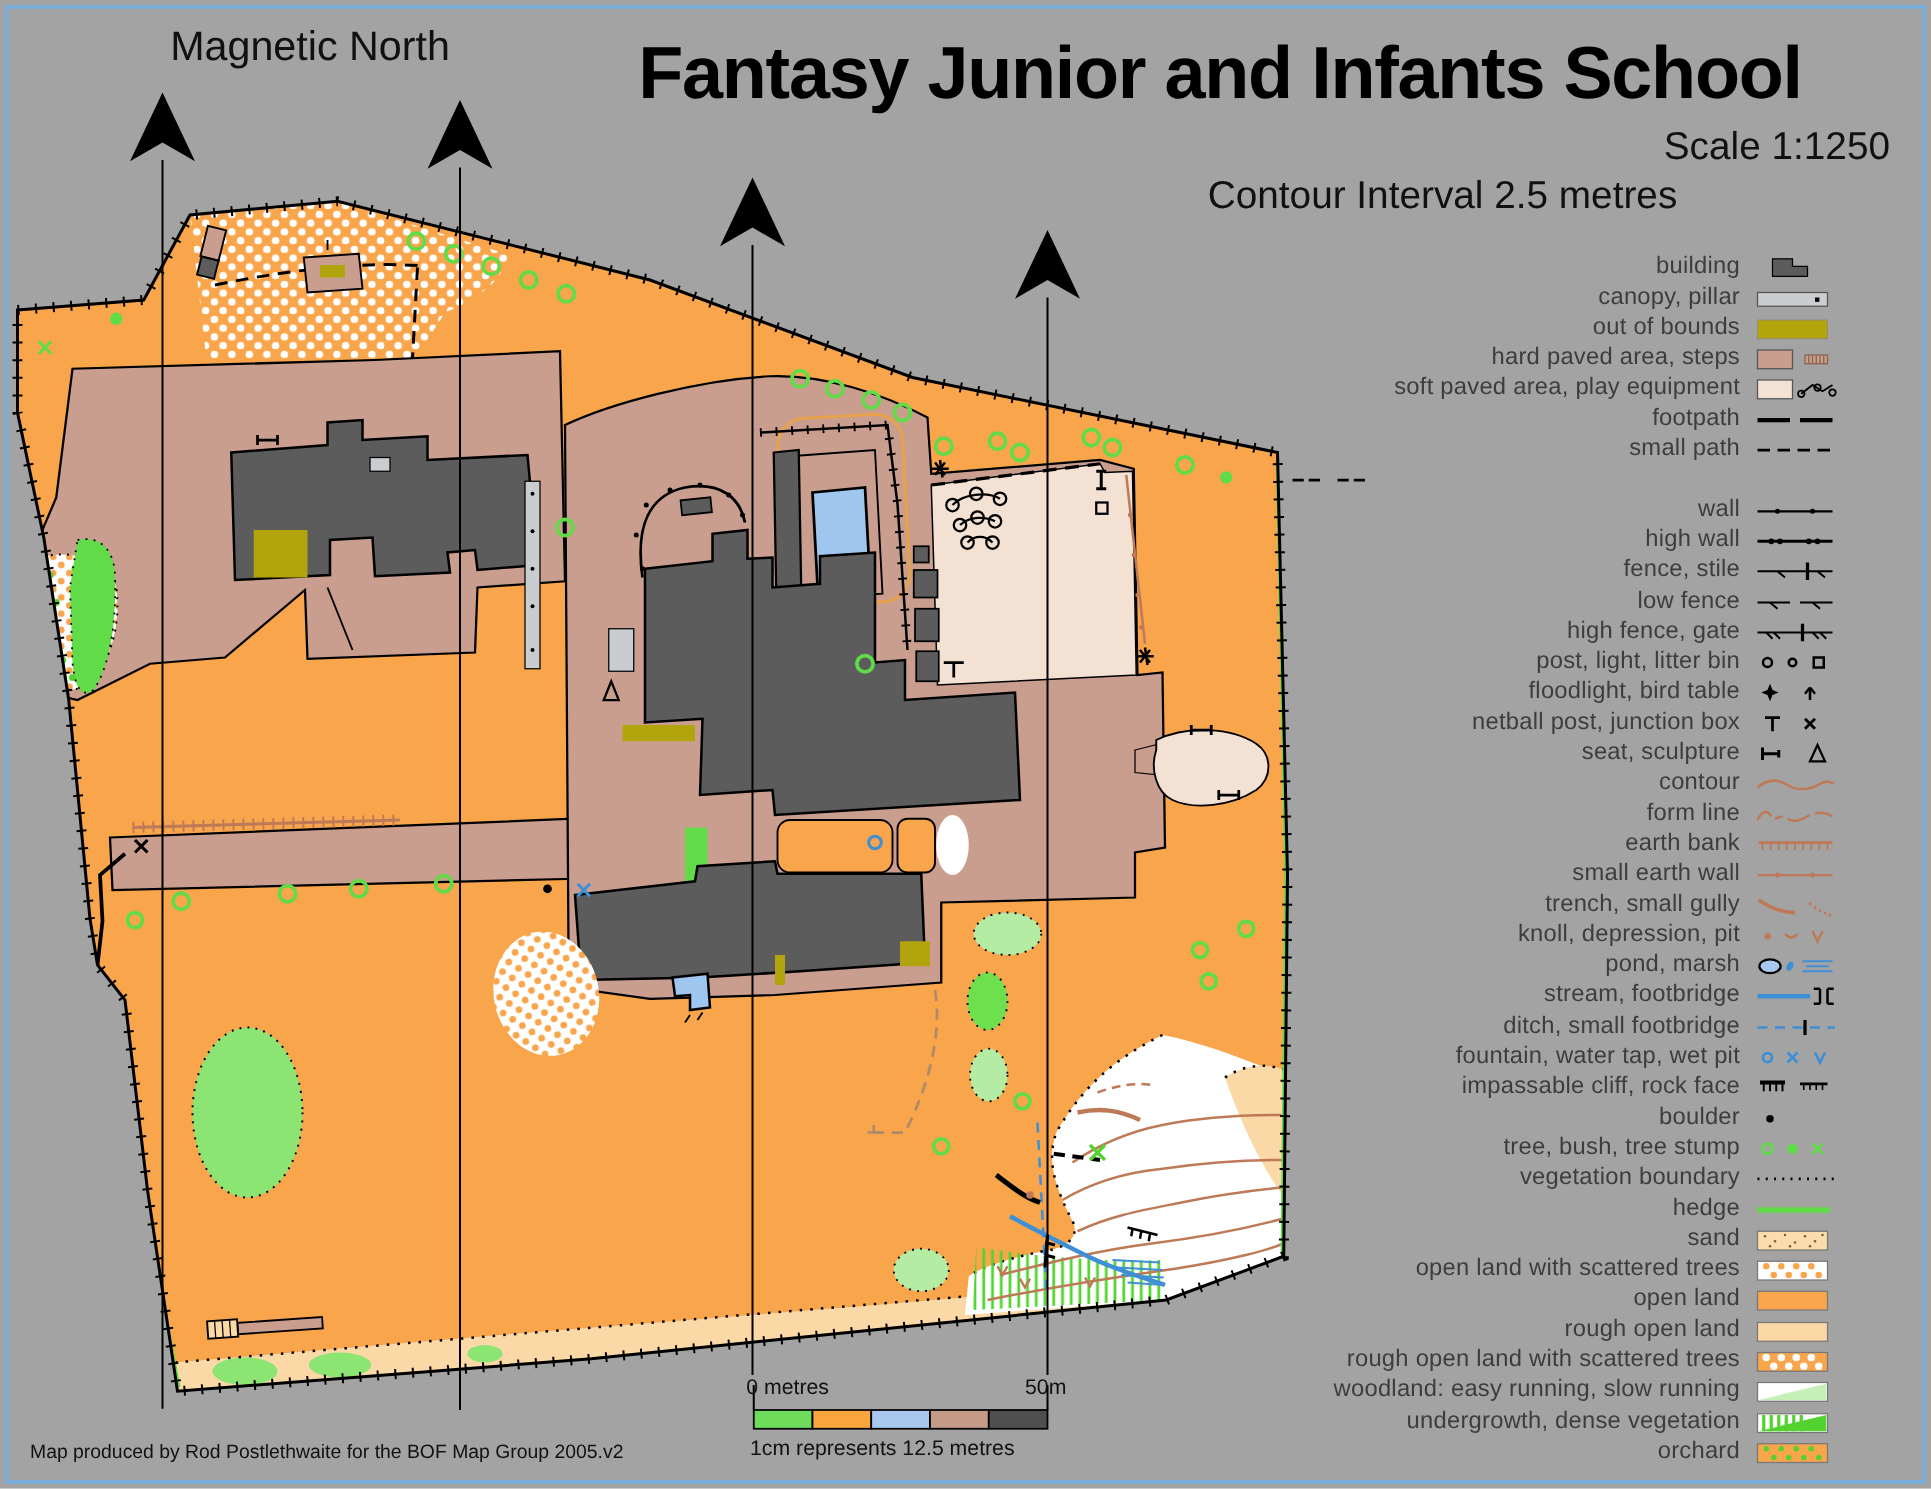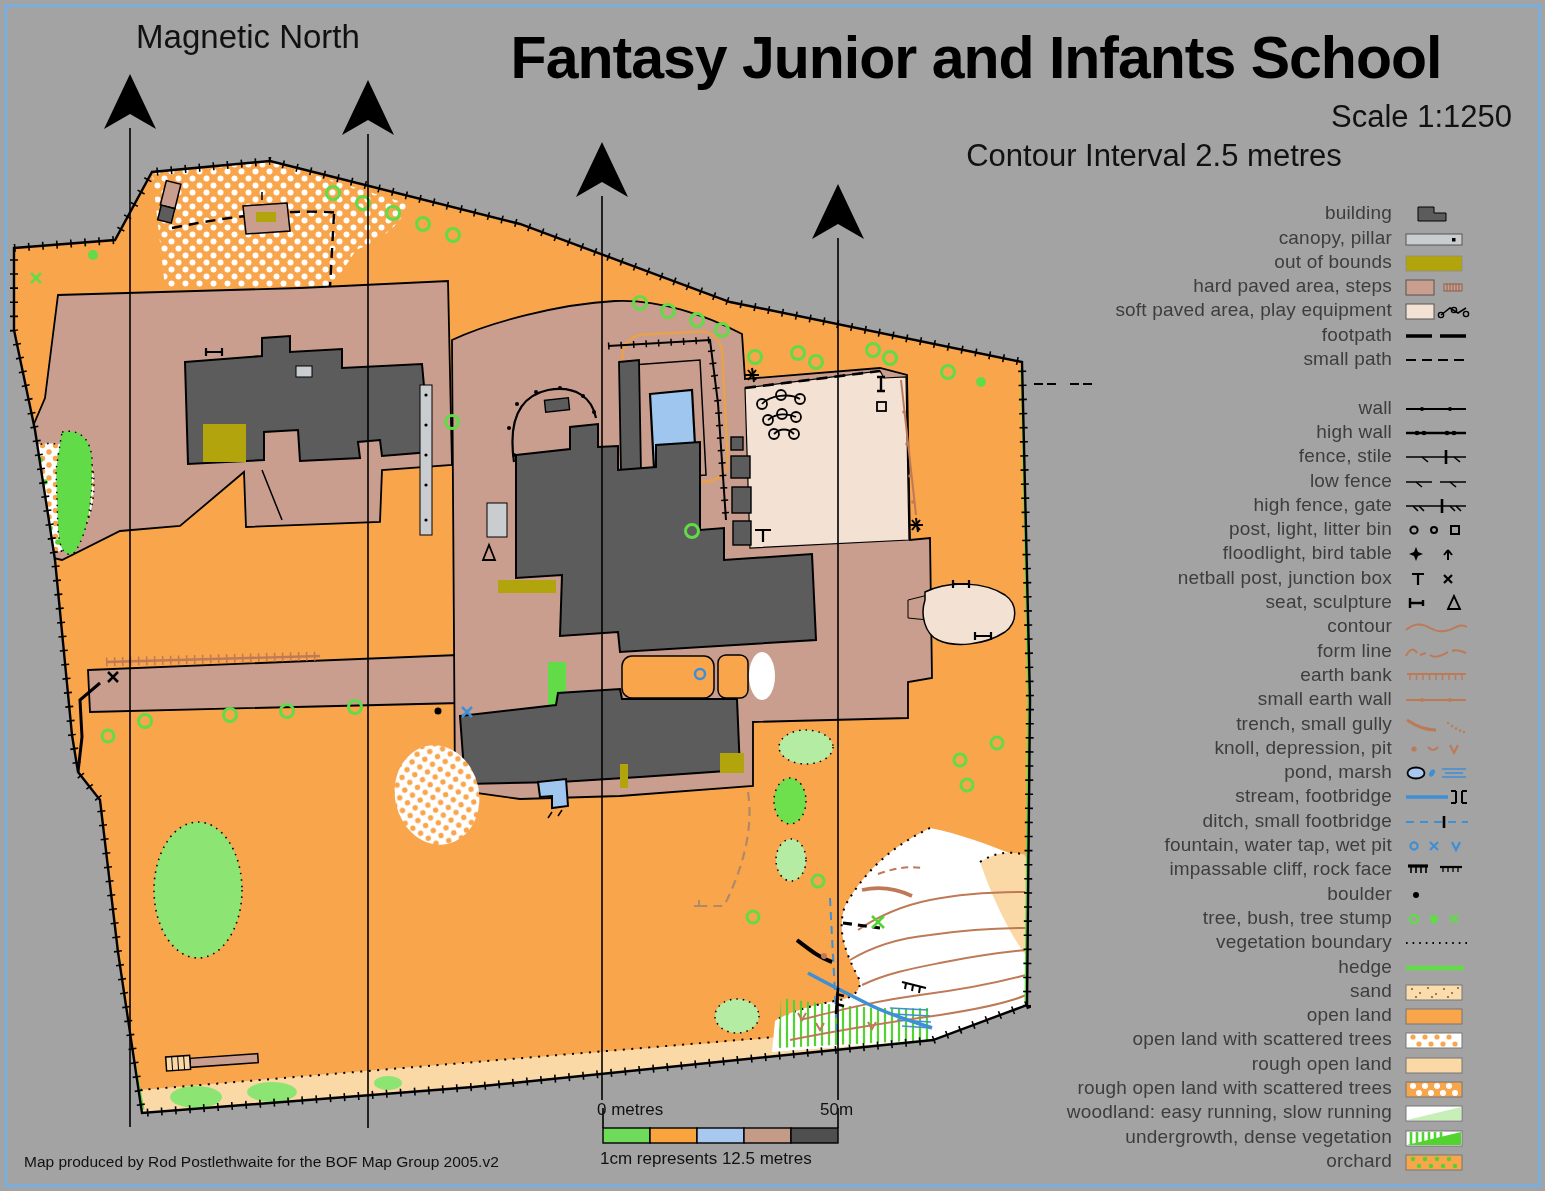--- a/index.html
+++ b/index.html
@@ -629,46 +629,46 @@
               <circle cx="48" cy="11" r="1"></circle>
               <circle cx="54" cy="6" r="1"></circle>
               <circle cx="12" cy="15" r="1"></circle>
               <circle cx="28" cy="15" r="1"></circle>
               <circle cx="44" cy="15" r="1"></circle>
             </g>
           </svg>
         </span>
     </div>
     <div class="lrow">
-      <span class="llabel">open land</span>
-      <span class="lsym">
-          <svg width="66" height="20">
-            <rect x="2" y="3" width="56" height="15" fill="#F8A54C" stroke="#777"></rect>
-          </svg>
-        </span>
-    </div>
-    <div class="lrow">
       <span class="llabel">open land with scattered trees</span>
       <span class="lsym">
           <svg width="66" height="20">
             <rect x="2" y="3" width="56" height="15" fill="#fff" stroke="#777"></rect>
             <g fill="#F8A54C">
               <circle cx="9" cy="7" r="2.6"></circle>
               <circle cx="21" cy="7" r="2.6"></circle>
               <circle cx="33" cy="7" r="2.6"></circle>
               <circle cx="45" cy="7" r="2.6"></circle>
               <circle cx="15" cy="14" r="2.6"></circle>
               <circle cx="27" cy="14" r="2.6"></circle>
               <circle cx="39" cy="14" r="2.6"></circle>
               <circle cx="51" cy="14" r="2.6"></circle>
             </g>
           </svg>
         </span>
     </div>
     <div class="lrow">
+      <span class="llabel">open land</span>
+      <span class="lsym">
+          <svg width="66" height="20">
+            <rect x="2" y="3" width="56" height="15" fill="#F8A54C" stroke="#777"></rect>
+          </svg>
+        </span>
+    </div>
+    <div class="lrow">
       <span class="llabel">rough open land</span>
       <span class="lsym">
           <svg width="66" height="20">
             <rect x="2" y="3" width="56" height="15" fill="#FBD9A6" stroke="#777"></rect>
           </svg>
         </span>
     </div>
     <div class="lrow">
       <span class="llabel">rough open land with scattered trees</span>
       <span class="lsym">

